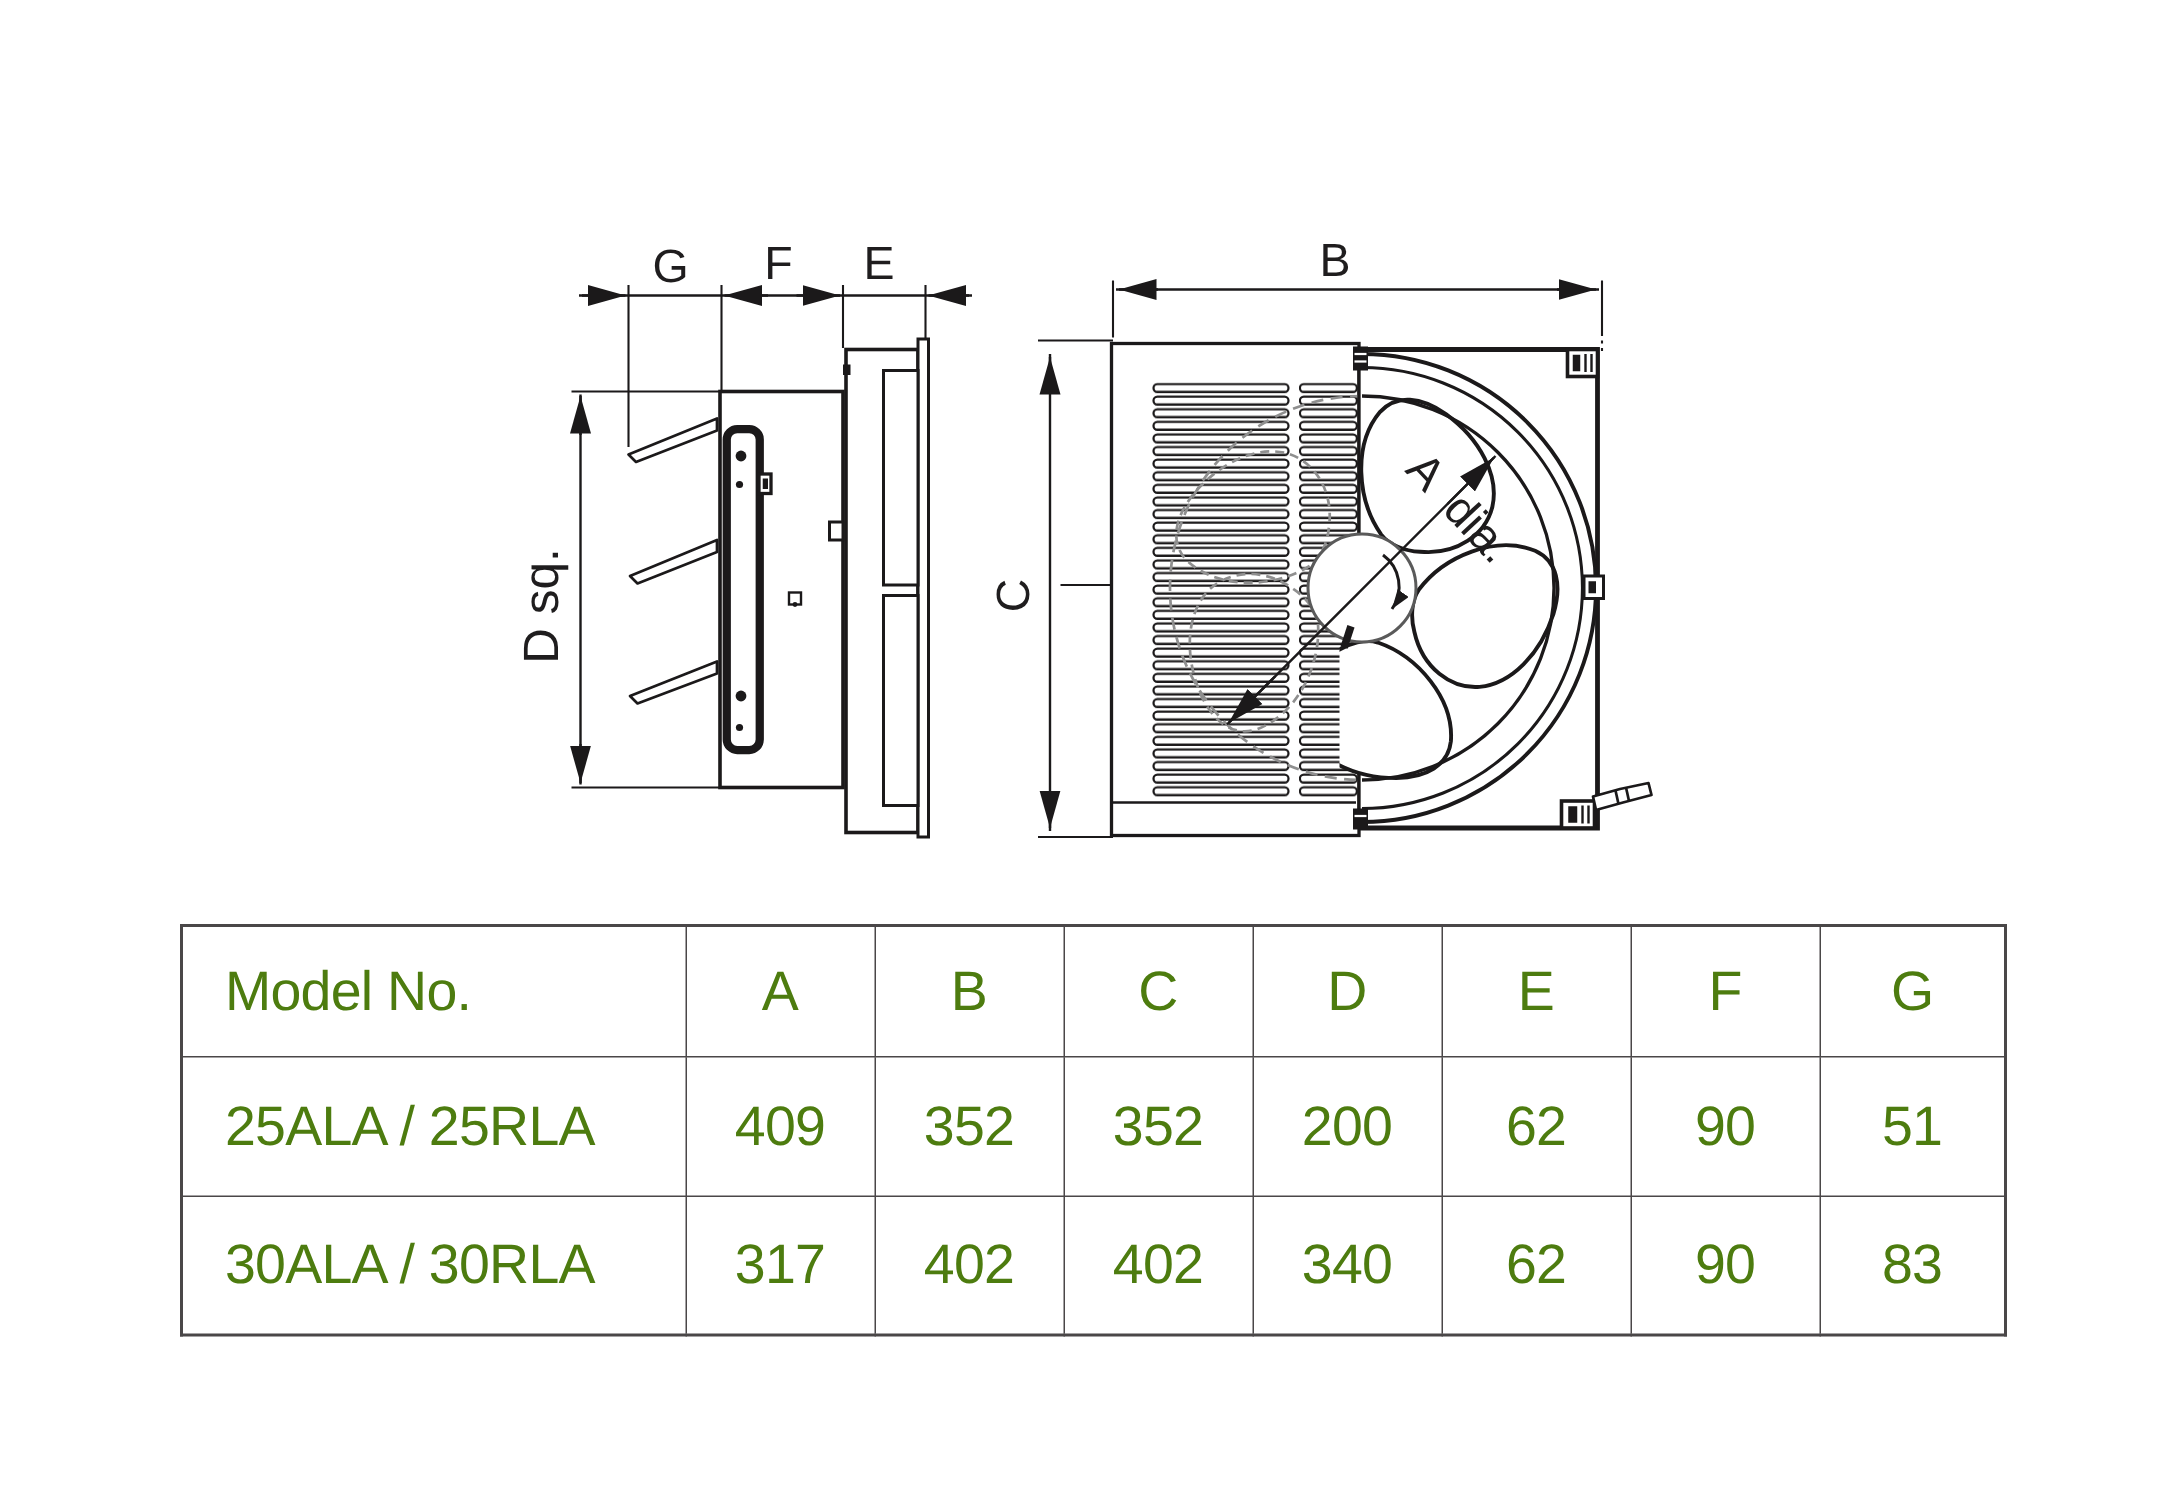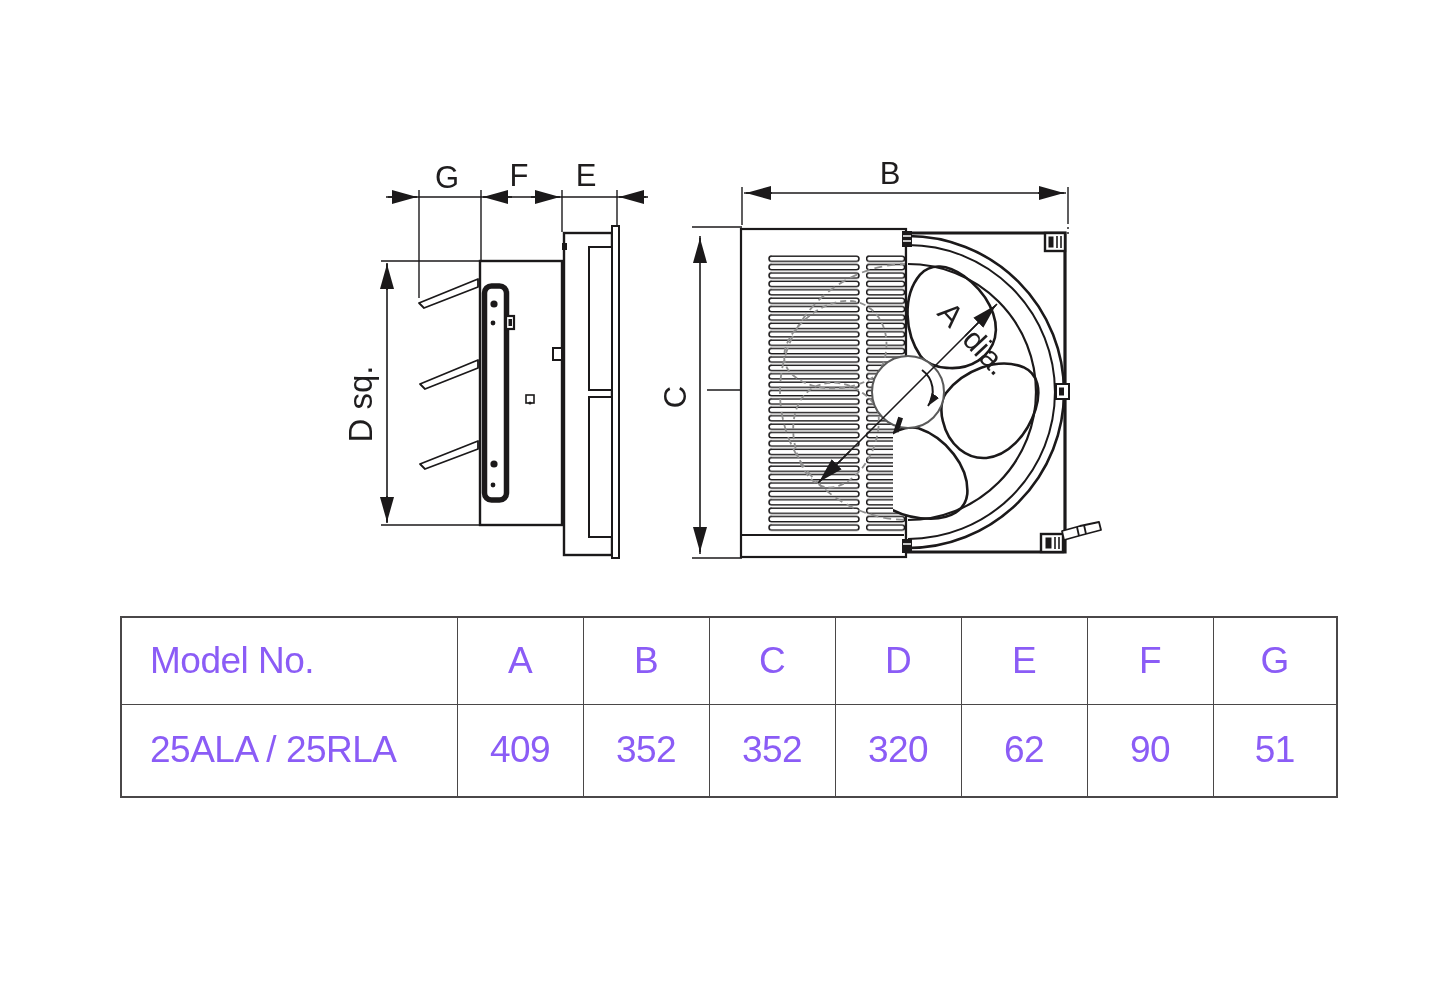--- a/index.html
+++ b/index.html
@@ -10,21 +10,21 @@
   svg.drawing{position:absolute;left:0;top:0;}
   svg text{
     font-family:"Liberation Sans", sans-serif;
     fill:#1f1d1e;
   }
   .dim-label{font-size:31px;}
   .dim-label-lg{font-size:33px;}
   .dims-table{
     position:absolute;left:120px;top:616px;width:1216px;
     border-collapse:collapse;table-layout:fixed;
-    color:#8b5cf6;
+    color:#4d7c0f;
   }
   .dims-table td{
     border:1.6px solid #4a4748;
     font-size:37px;text-align:center;vertical-align:middle;
     letter-spacing:-0.5px;padding:0;
   }
   .dims-table tr.hdr{height:87px;}
   .dims-table tr.row{height:93px;}
   .dims-table td.model-cell{text-align:left;padding-left:28px;}
   .dims-table{border:2.5px solid #4a4748;}
@@ -235,19 +235,29 @@
       <td>D</td>
       <td>E</td>
       <td>F</td>
       <td>G</td>
     </tr>
     <tr class="row">
       <td class="model-cell">25ALA / 25RLA</td>
       <td>409</td>
       <td>352</td>
       <td>352</td>
-      <td>320</td>
+      <td>200</td>
       <td>62</td>
       <td>90</td>
       <td>51</td>
     </tr>
+    <tr class="row">
+      <td class="model-cell">30ALA / 30RLA</td>
+      <td>317</td>
+      <td>402</td>
+      <td>402</td>
+      <td>340</td>
+      <td>62</td>
+      <td>90</td>
+      <td>83</td>
+    </tr>
   </tbody>
 </table>
 
 </body></html>

